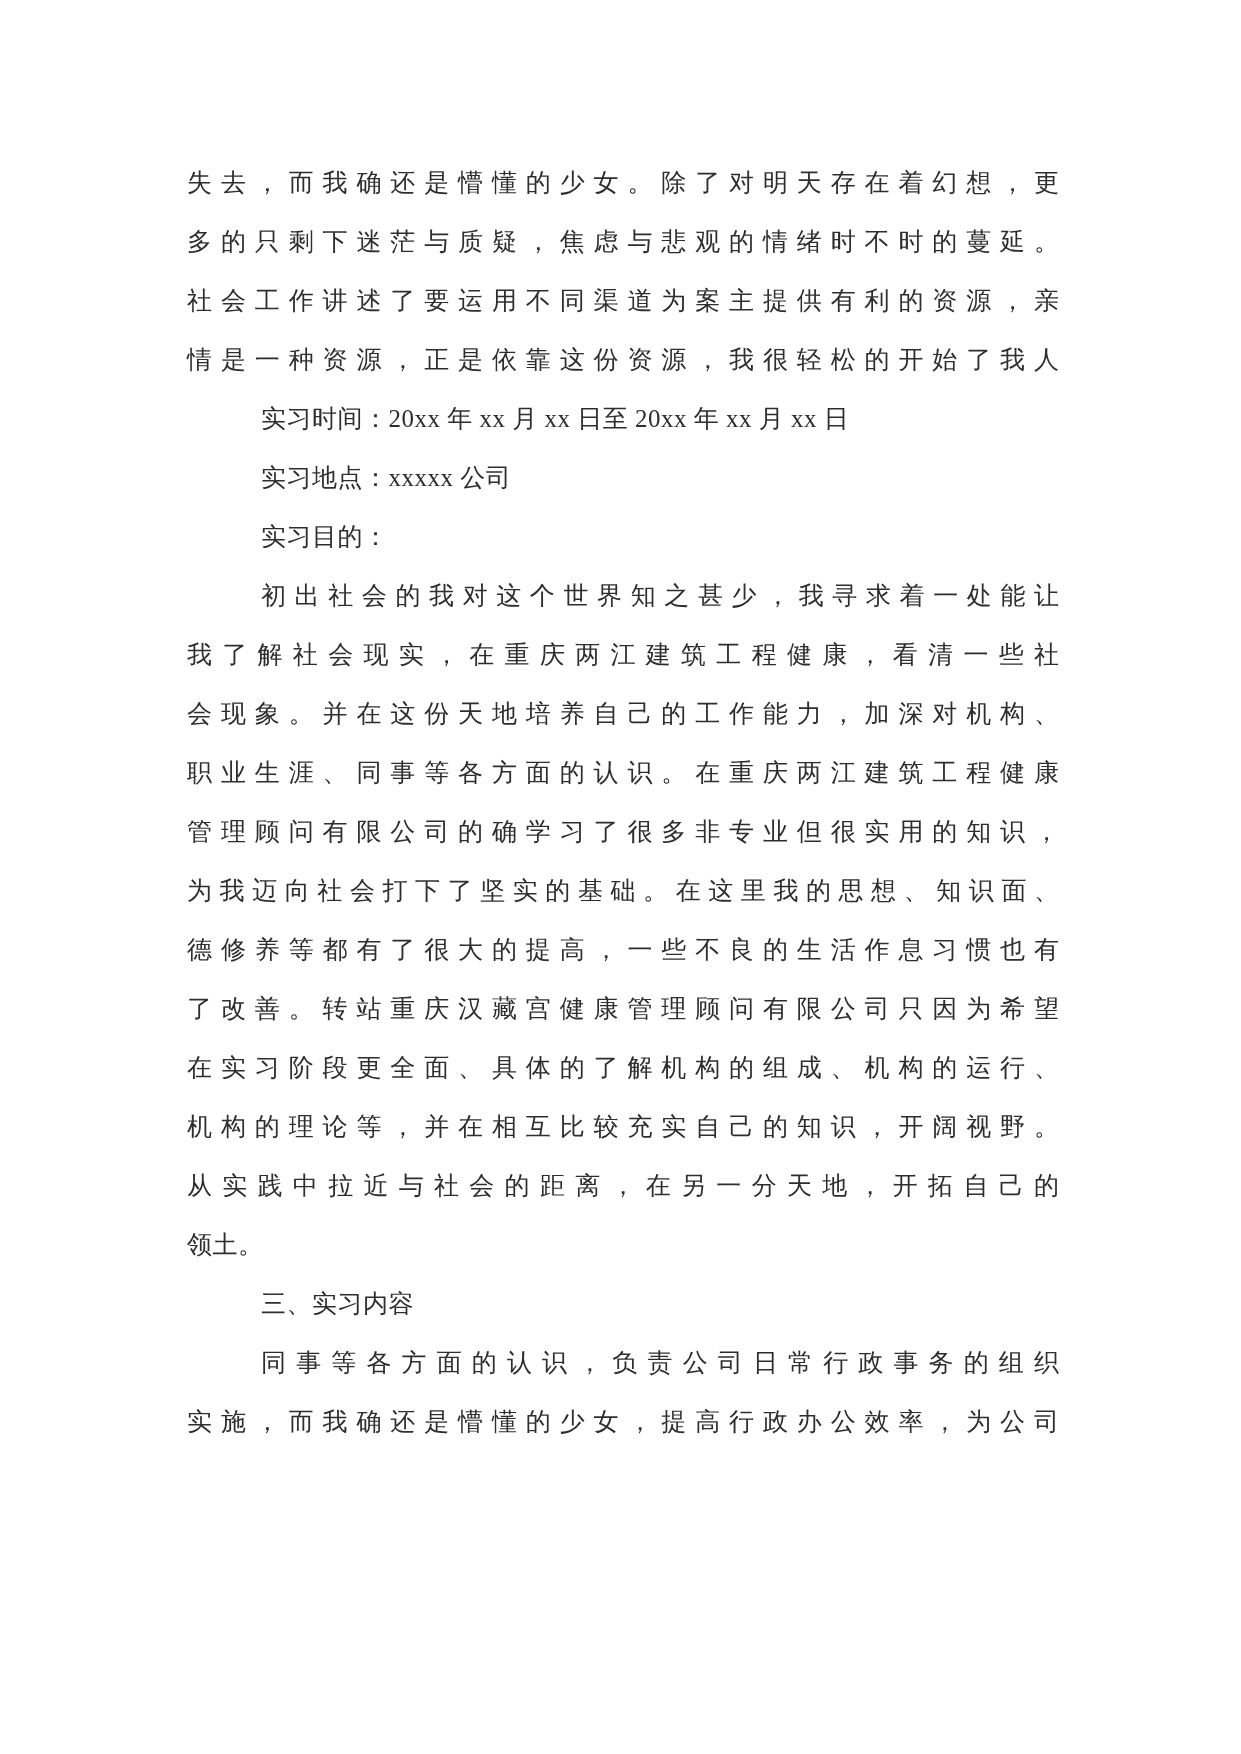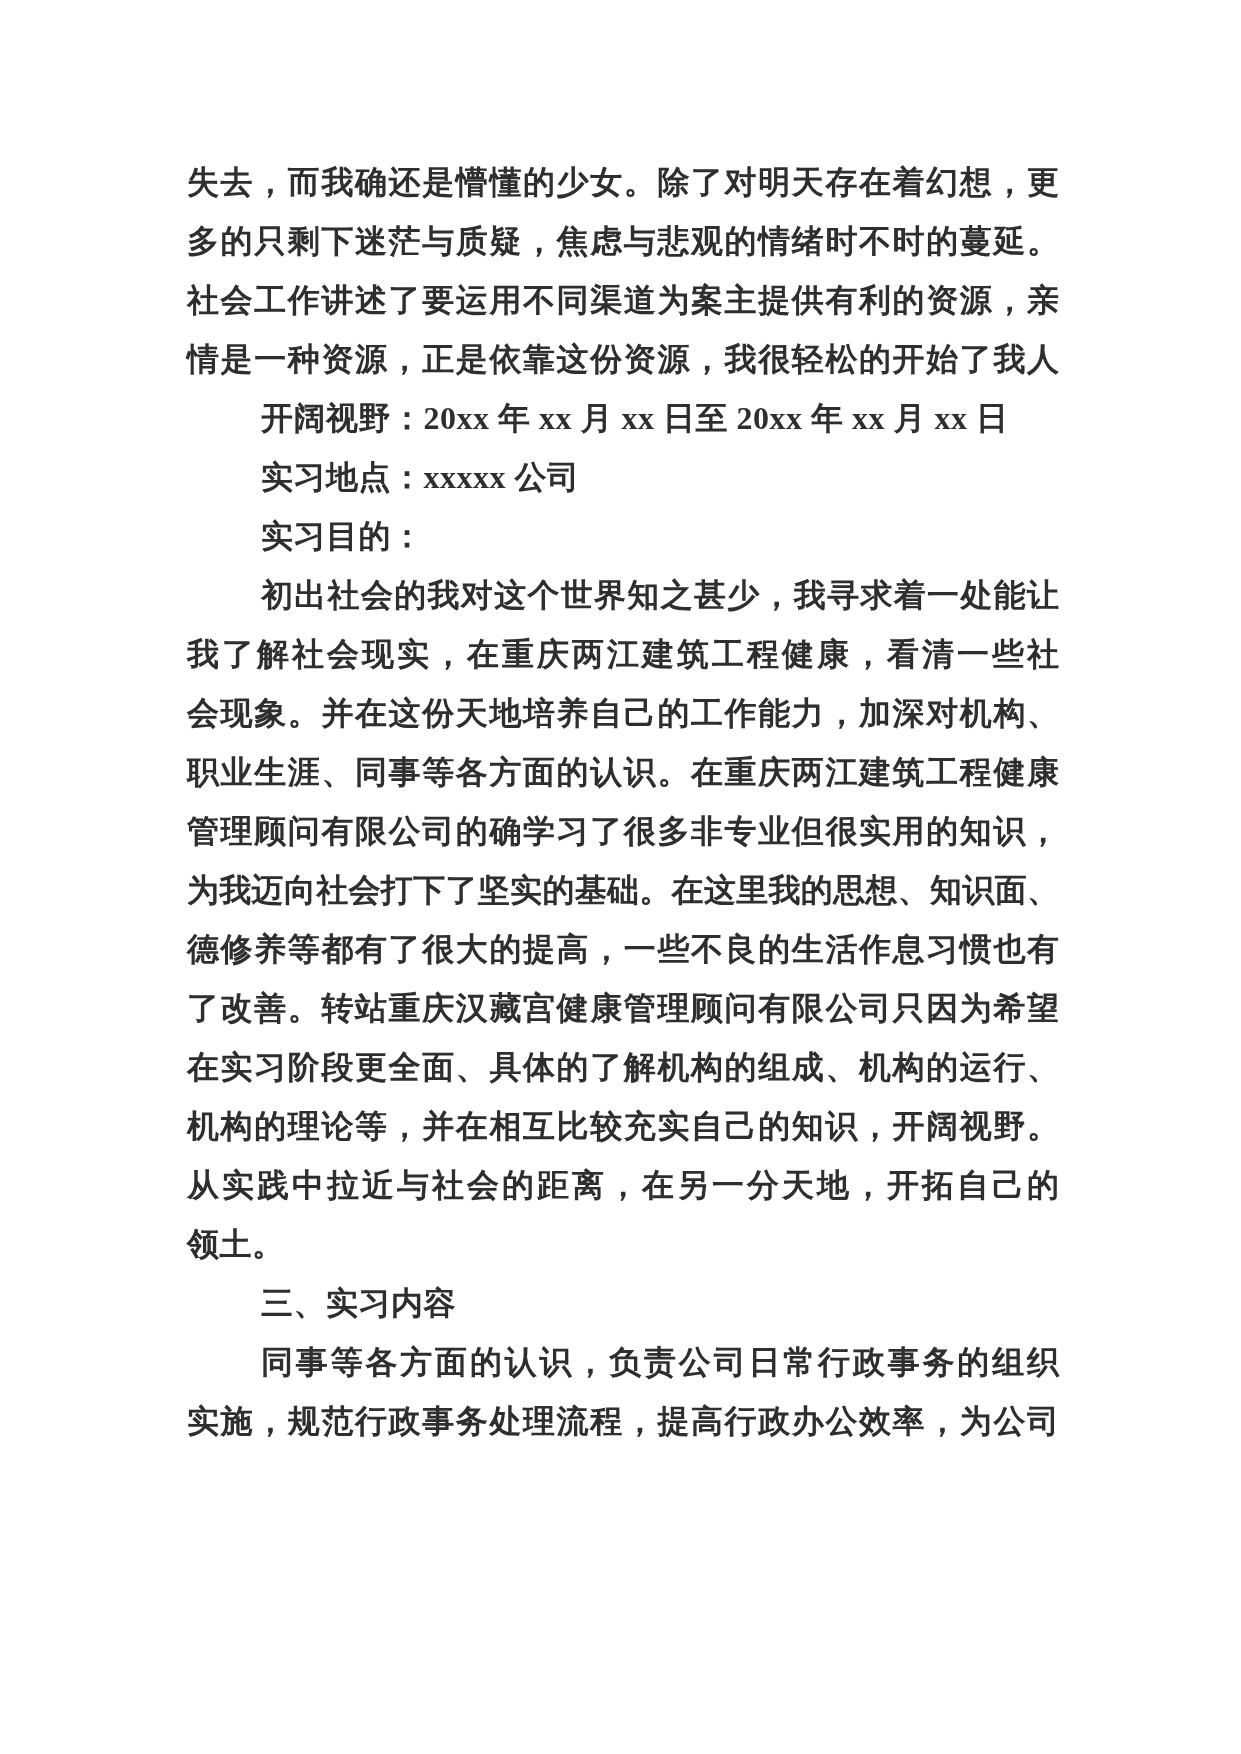--- a/index.html
+++ b/index.html
@@ -19,25 +19,25 @@
     width: 1241px;
     height: 1754px;
   }
   .doc-body {
     position: absolute;
     left: 187px;
     top: 153px;
     width: 872px;
   }
   .line {
-    font-size: 32px;
+    font-size: 25px;
     line-height: 59px;
     height: 59px;
     white-space: nowrap;
-    font-weight: 700;
+    font-weight: 400;
     letter-spacing: 0.5px;
   }
   .line.fill {
     white-space: normal;
     text-align: justify;
     text-align-last: justify;
     text-justify: inter-character;
     letter-spacing: 0;
   }
   .line.indent {
@@ -46,32 +46,32 @@
 </style>
 </head>
 <body>
 
 <div class="page" style="background: rgb(255, 255, 255); color: rgb(46, 46, 46);">
   <div class="doc-body">
       <div class="line fill">失去，而我确还是懵懂的少女。除了对明天存在着幻想，更</div>
       <div class="line fill">多的只剩下迷茫与质疑，焦虑与悲观的情绪时不时的蔓延。</div>
       <div class="line fill">社会工作讲述了要运用不同渠道为案主提供有利的资源，亲</div>
       <div class="line fill">情是一种资源，正是依靠这份资源，我很轻松的开始了我人</div>
-      <div class="line indent">开阔视野：20xx 年 xx 月 xx 日至 20xx 年 xx 月 xx 日</div>
+      <div class="line indent">实习时间：20xx 年 xx 月 xx 日至 20xx 年 xx 月 xx 日</div>
       <div class="line indent">实习地点：xxxxx 公司</div>
       <div class="line indent">实习目的：</div>
       <div class="line fill indent">初出社会的我对这个世界知之甚少，我寻求着一处能让</div>
       <div class="line fill">我了解社会现实，在重庆两江建筑工程健康，看清一些社</div>
       <div class="line fill">会现象。并在这份天地培养自己的工作能力，加深对机构、</div>
       <div class="line fill">职业生涯、同事等各方面的认识。在重庆两江建筑工程健康</div>
       <div class="line fill">管理顾问有限公司的确学习了很多非专业但很实用的知识，</div>
       <div class="line fill">为我迈向社会打下了坚实的基础。在这里我的思想、知识面、</div>
       <div class="line fill">德修养等都有了很大的提高，一些不良的生活作息习惯也有</div>
       <div class="line fill">了改善。转站重庆汉藏宫健康管理顾问有限公司只因为希望</div>
       <div class="line fill">在实习阶段更全面、具体的了解机构的组成、机构的运行、</div>
       <div class="line fill">机构的理论等，并在相互比较充实自己的知识，开阔视野。</div>
       <div class="line fill">从实践中拉近与社会的距离，在另一分天地，开拓自己的</div>
       <div class="line">领土。</div>
       <div class="line indent">三、实习内容</div>
       <div class="line fill indent">同事等各方面的认识，负责公司日常行政事务的组织</div>
-      <div class="line fill">实施，规范行政事务处理流程，提高行政办公效率，为公司</div>
+      <div class="line fill">实施，而我确还是懵懂的少女，提高行政办公效率，为公司</div>
     </div>
 </div>
 
 </body></html>

